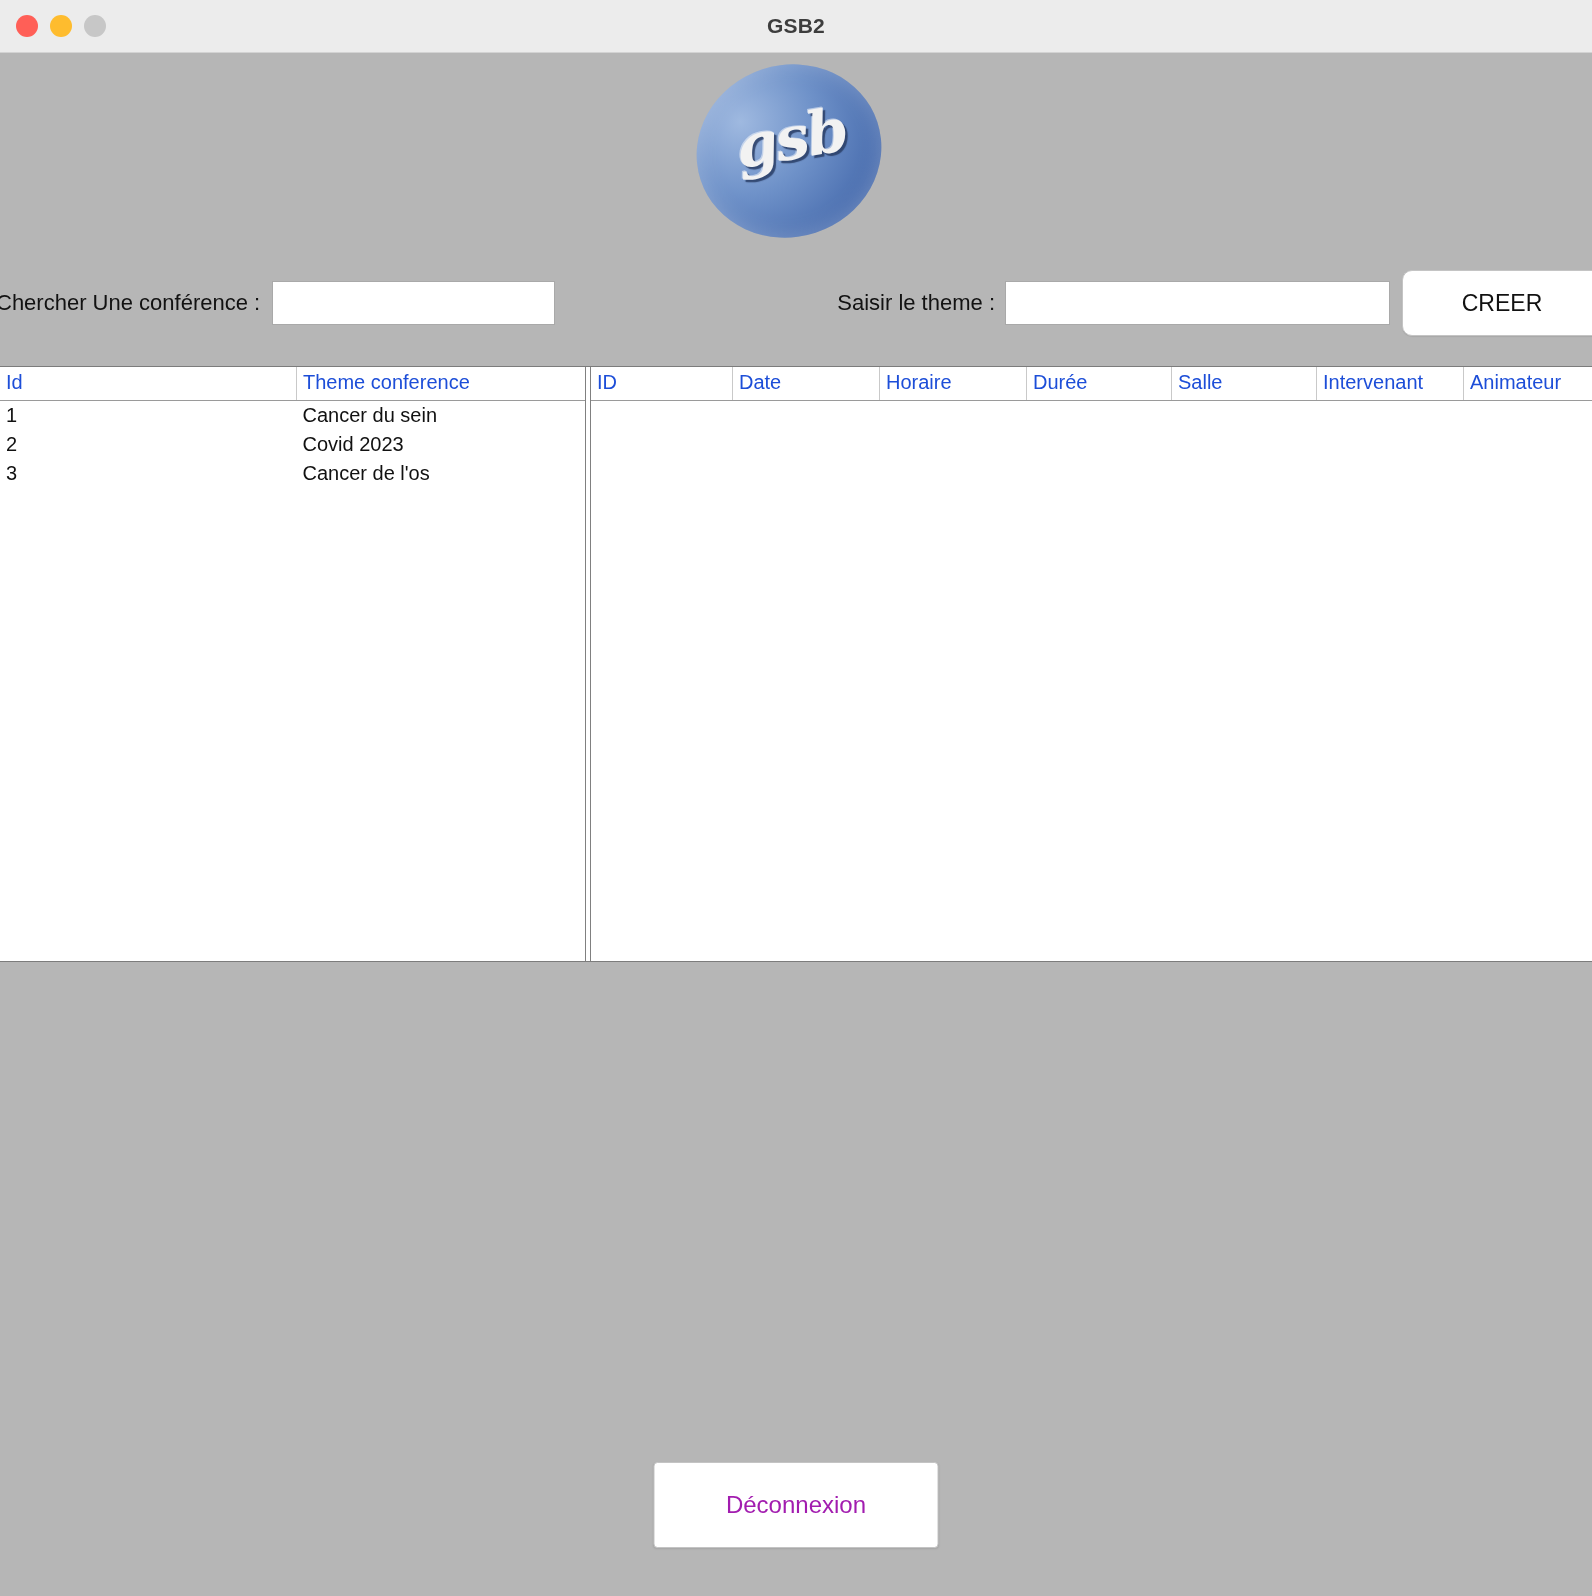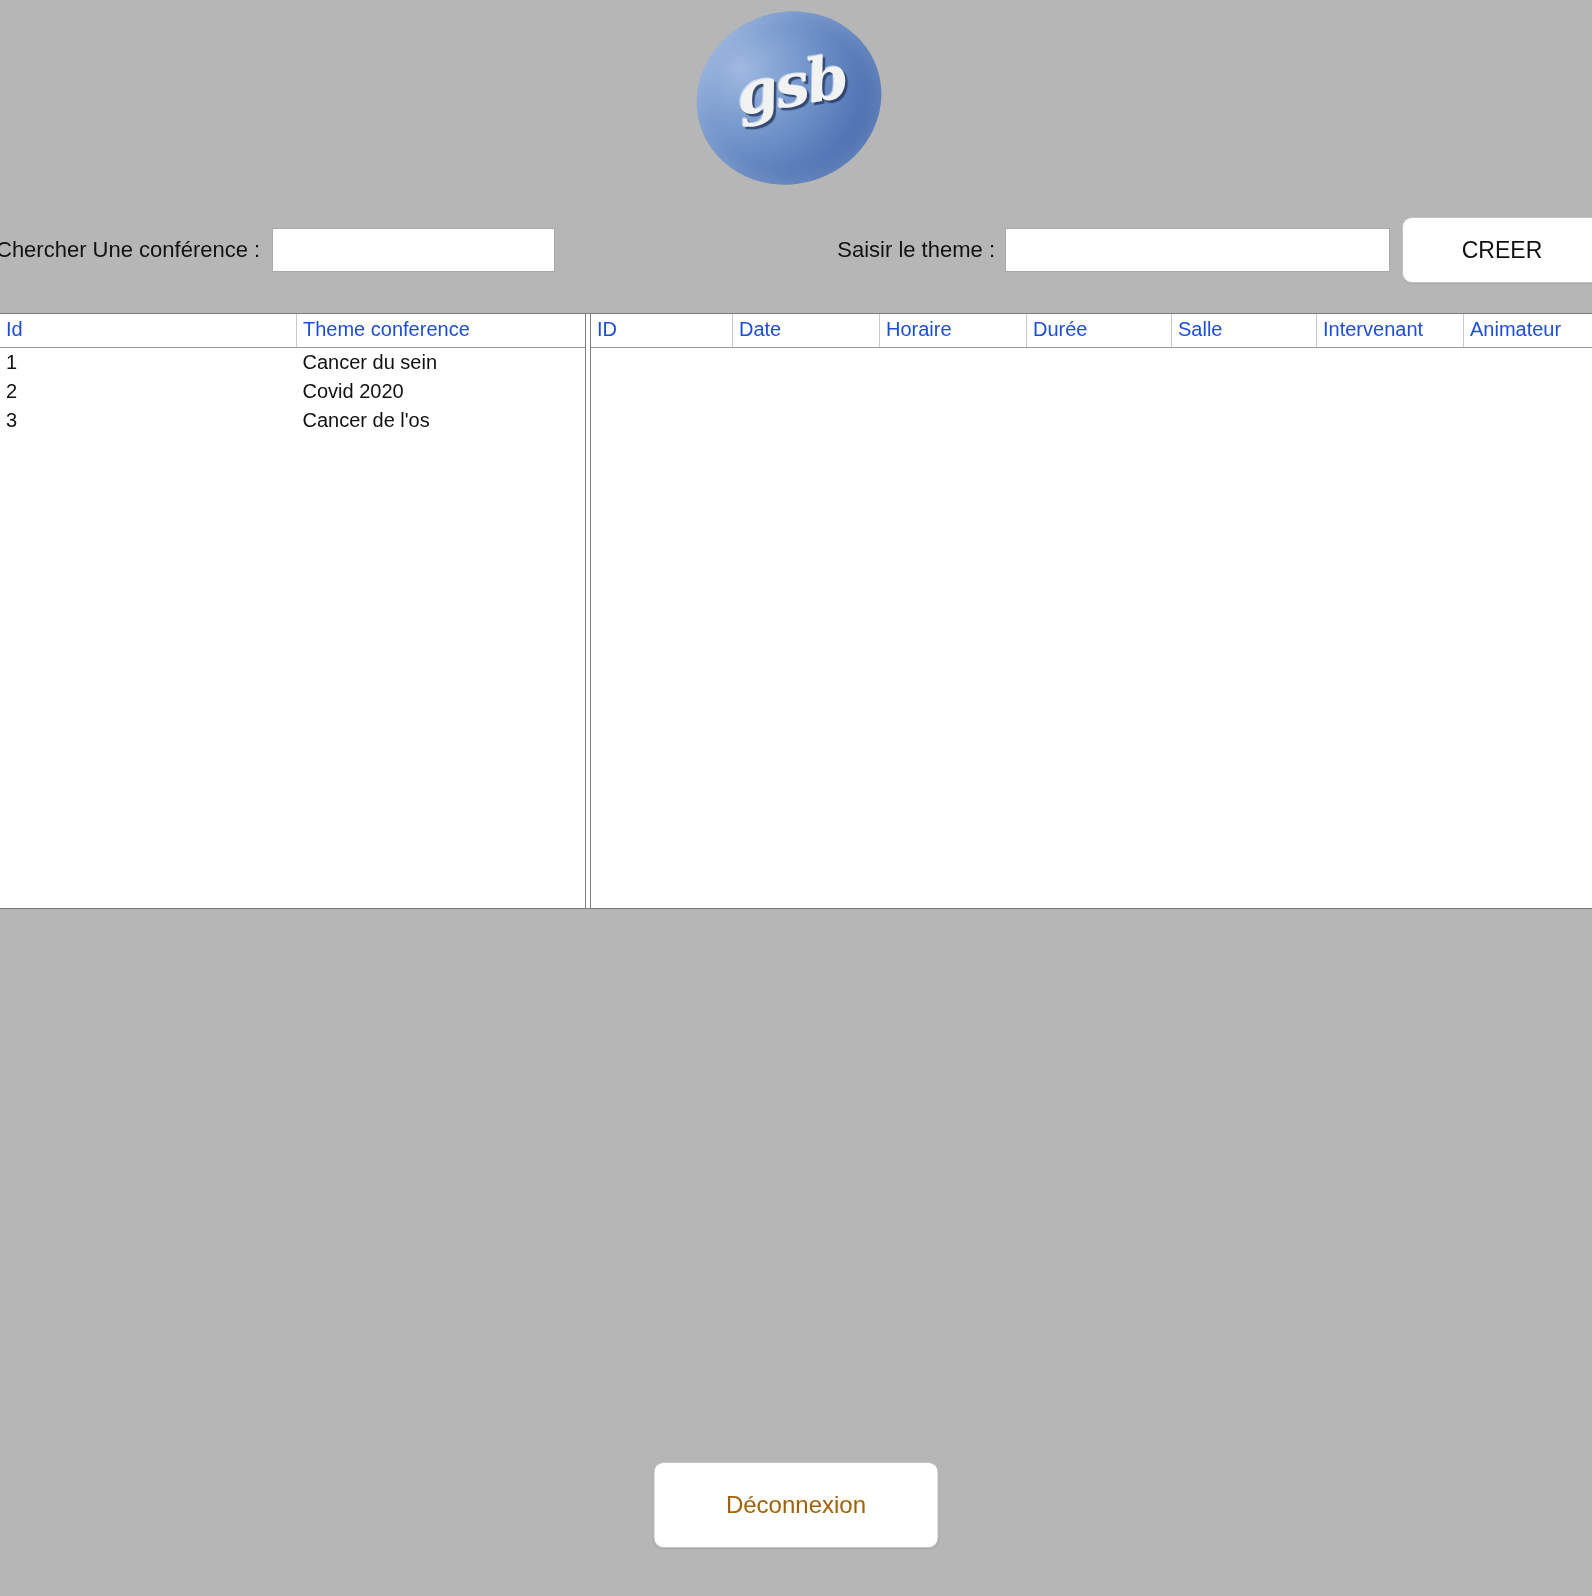--- a/index.html
+++ b/index.html
@@ -216,33 +216,41 @@
   }
   .btn-deco {
     position: absolute;
     left: 50%;
     transform: translateX(-50%);
     bottom: 48px;
     width: 285px;
     height: 86px;
     background: #ffffff;
     border: 1px solid #c4c4c4;
-    border-radius: 10px;
+    border-radius: 4px;
     font-size: 24px;
-    color: #a16207;
+    color: #a21caf;
     font-family: "Liberation Sans", sans-serif;
     cursor: pointer;
     box-shadow: 0 1px 2px rgba(0,0,0,0.10);
   }
 </style>
 </head>
 <body>
 
 <div class="window">
 
+  <div class="titlebar">
+    <div class="traffic">
+      <span class="dot red"></span>
+      <span class="dot yellow"></span>
+      <span class="dot gray"></span>
+    </div>
+    <div class="window-title">GSB2</div>
+  </div>
 
   <div class="header-area">
 
     <div class="logo-wrap">
       <div class="logo-ellipse"></div>
       <div class="logo-text">gsb</div>
     </div>
 
     <div class="search-row">
       <span class="label lbl-search">Chercher Une conférence :</span>
@@ -265,21 +273,21 @@
             <th class="col-theme">Theme conference</th>
           </tr>
         </thead>
         <tbody>
           <tr>
             <td>1</td>
             <td>Cancer du sein</td>
           </tr>
           <tr>
             <td>2</td>
-            <td>Covid 2020</td>
+            <td>Covid 2023</td>
           </tr>
           <tr>
             <td>3</td>
             <td>Cancer de l'os</td>
           </tr>
         </tbody>
       </table>
     </div>
 
     <div class="panel-split"></div>

